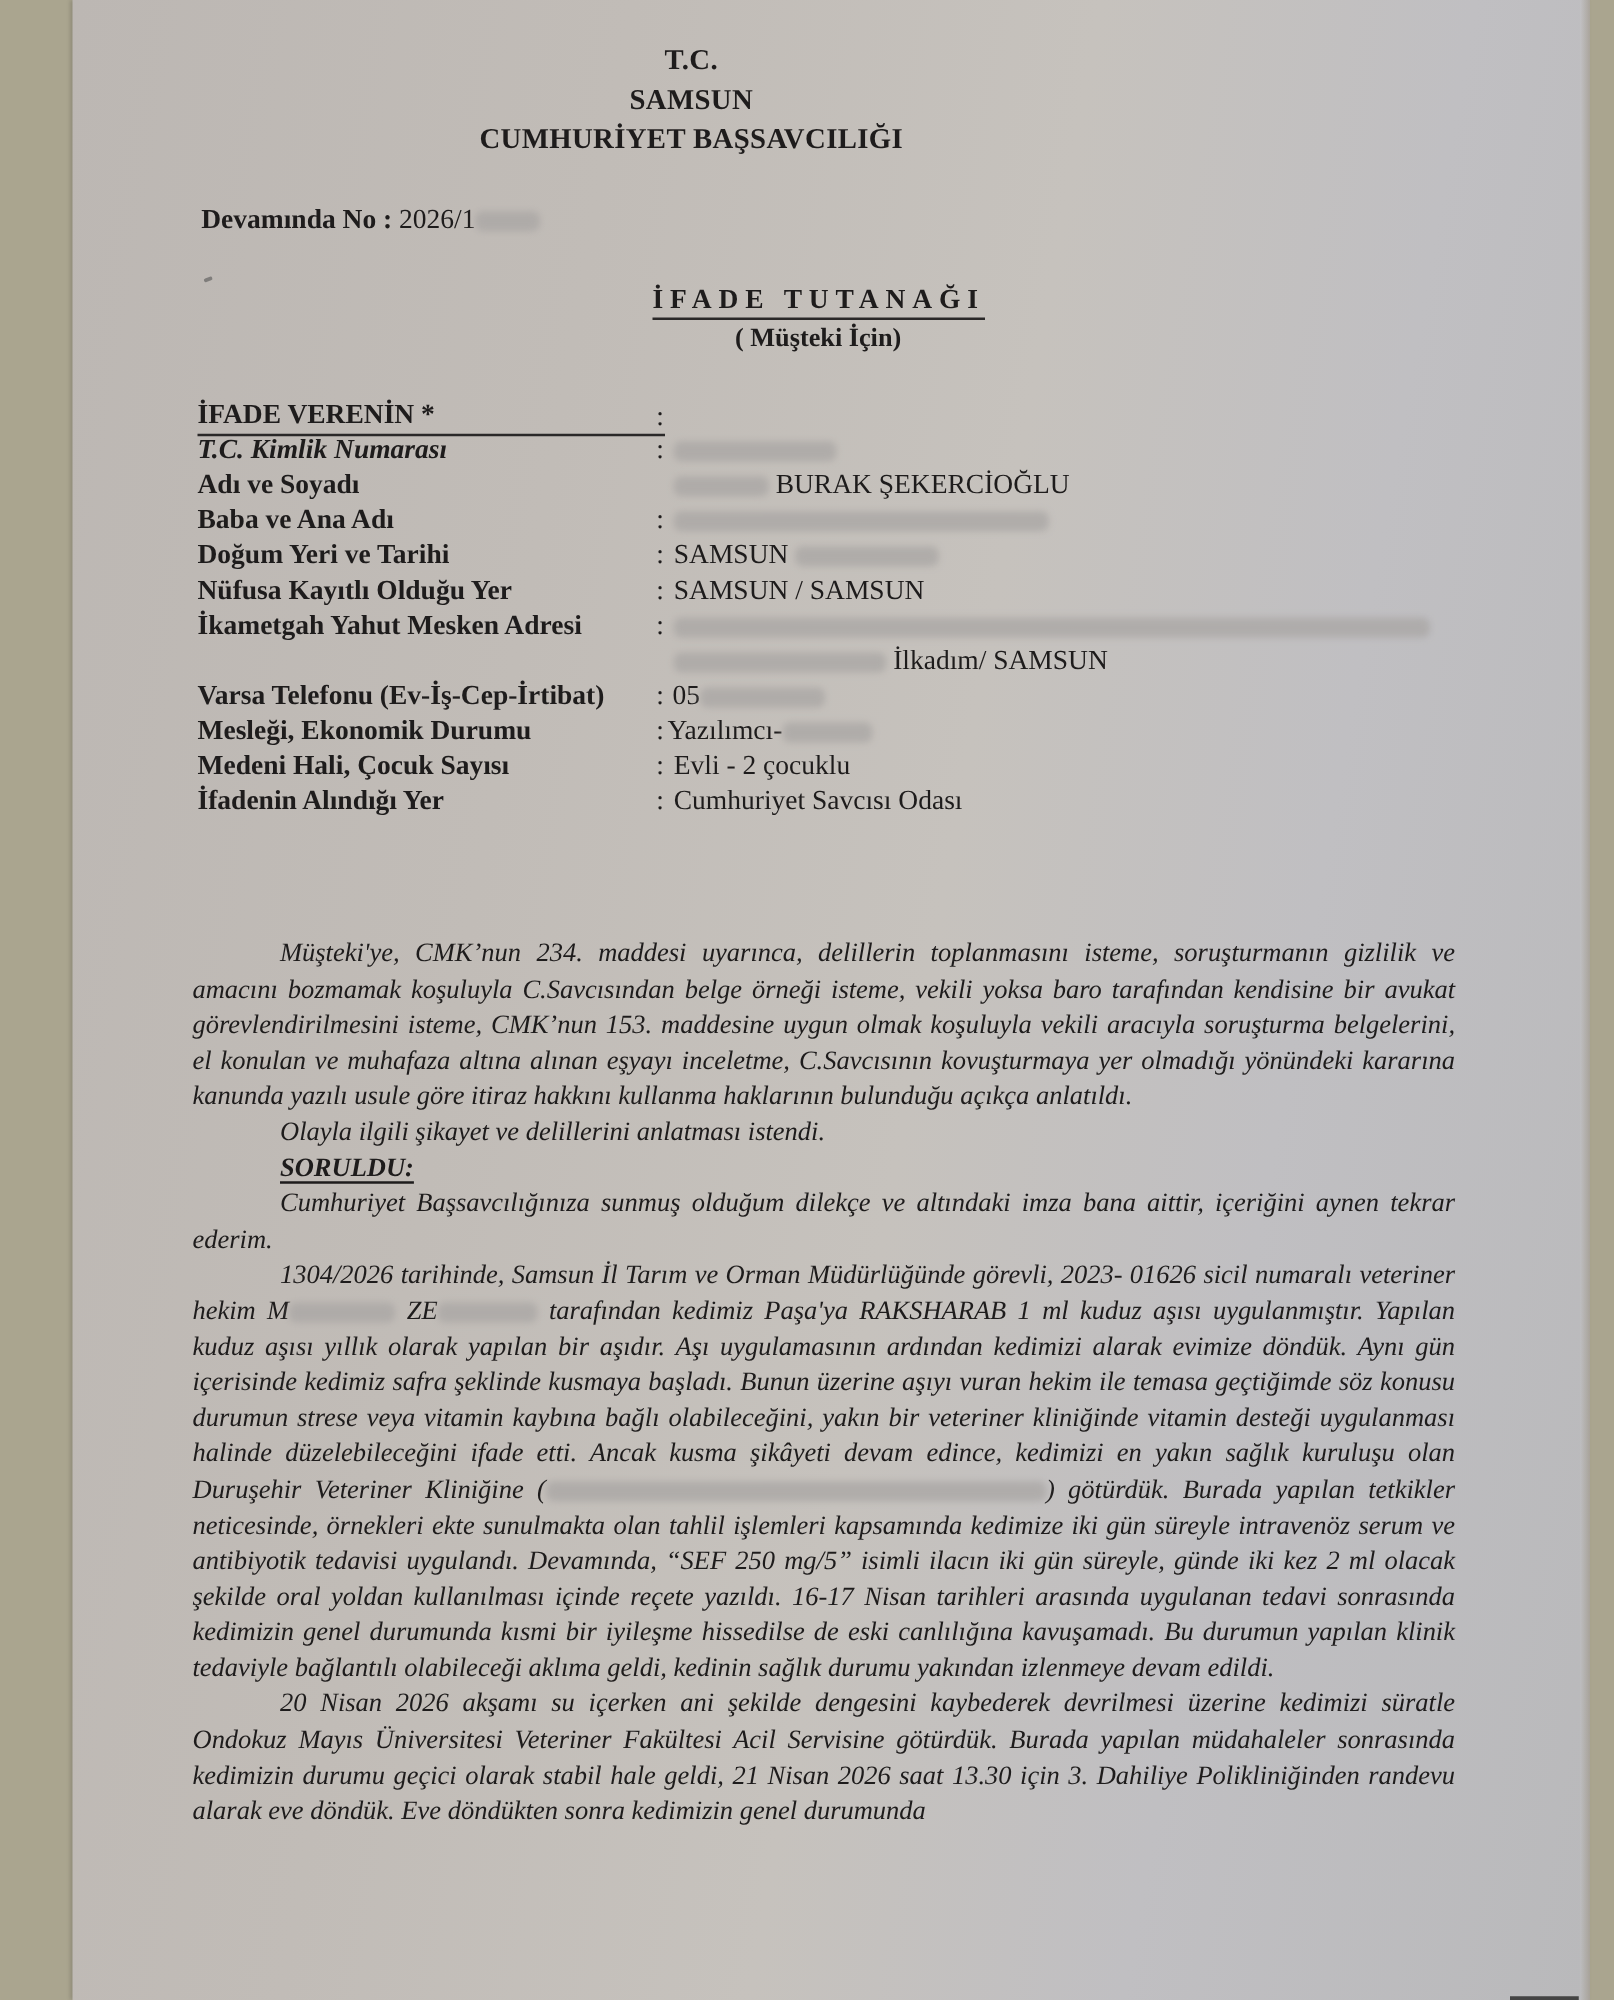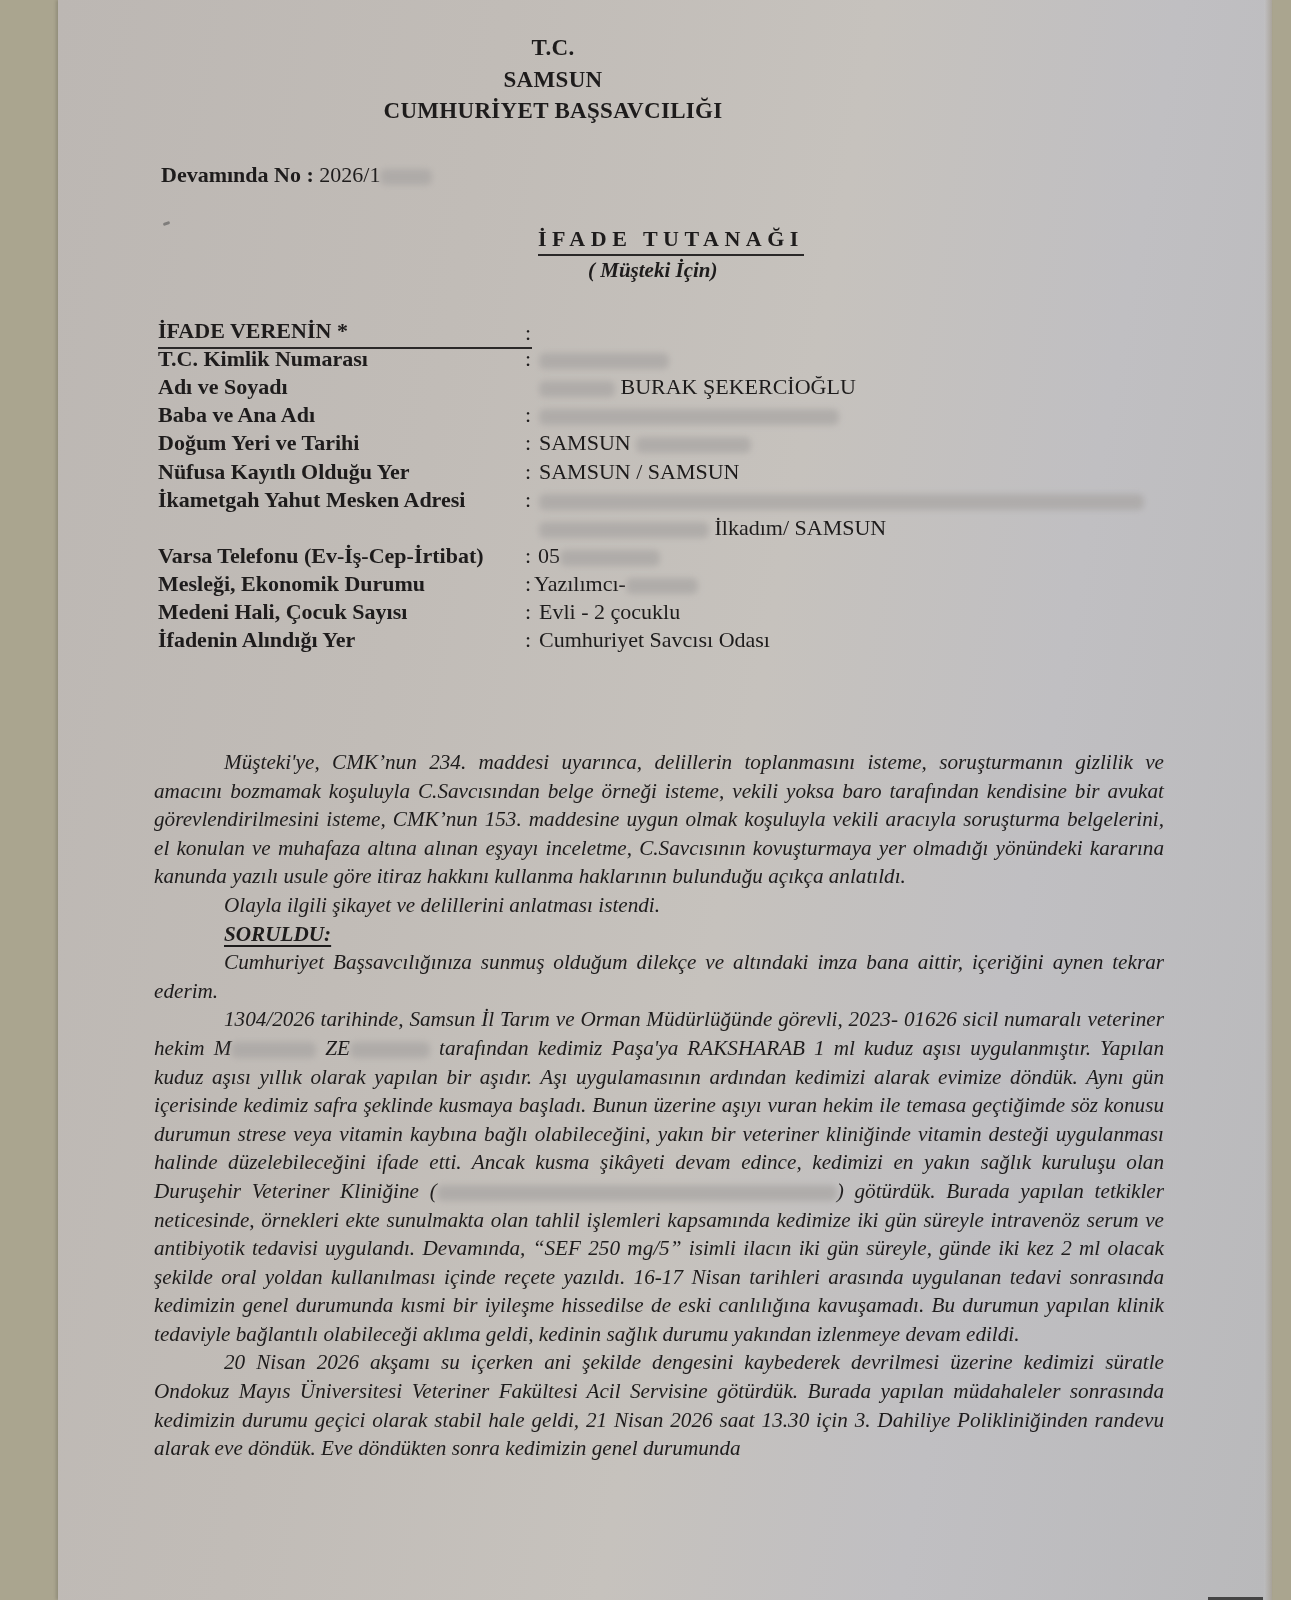--- a/index.html
+++ b/index.html
@@ -49,28 +49,28 @@
   <div class="abs header-line" style="top:67px;">SAMSUN</div>
   <div class="abs header-line" style="top:98px;">CUMHURİYET BAŞSAVCILIĞI</div>
 
   <div class="abs case-no" style="left:103px; top:162px;">
     <span>Devamında No :</span>
     <span class="val">2026/1</span><span class="blur" style="width:52px;"></span>
   </div>
 
   <div class="stray-mark"></div>
 
-  <div class="abs title" style="left:480px; top:226px;text-align:right;">İFADE TUTANAĞI</div>
-  <div class="abs subtitle" style="left:530px; top:258px;font-style:italic;">( Müşteki İçin)</div>
+  <div class="abs title" style="left:464px; top:226px;text-align:right;">İFADE TUTANAĞI</div>
+  <div class="abs subtitle" style="left:530px; top:258px;">( Müşteki İçin)</div>
 
   <div class="abs field-label" style="top:318px;">İFADE VERENİN *</div>
   <div class="field-underline"></div>
   <div class="abs field-sep" style="top:320px;">:</div>
 
-  <div class="abs field-label" style="top:346px;">T.C. Kimlik Numarası</div>
+  <div class="abs field-label" style="top:346px;font-style:italic;">T.C. Kimlik Numarası</div>
   <div class="abs field-sep" style="top:346px;">:</div>
   <div class="abs field-val" style="top:346px;"><span class="blur" style="width:130px;"></span></div>
 
   <div class="abs field-label" style="top:374px;">Adı ve Soyadı</div>
   <div class="abs field-val" style="top:374px;text-align:center;"><span class="blur" style="width:76px;"></span> <span>BURAK ŞEKERCİOĞLU</span></div>
 
   <div class="abs field-label" style="top:402px;">Baba ve Ana Adı</div>
   <div class="abs field-sep" style="top:402px;">:</div>
   <div class="abs field-val" style="top:402px;"><span class="blur" style="width:300px;"></span></div>
 

